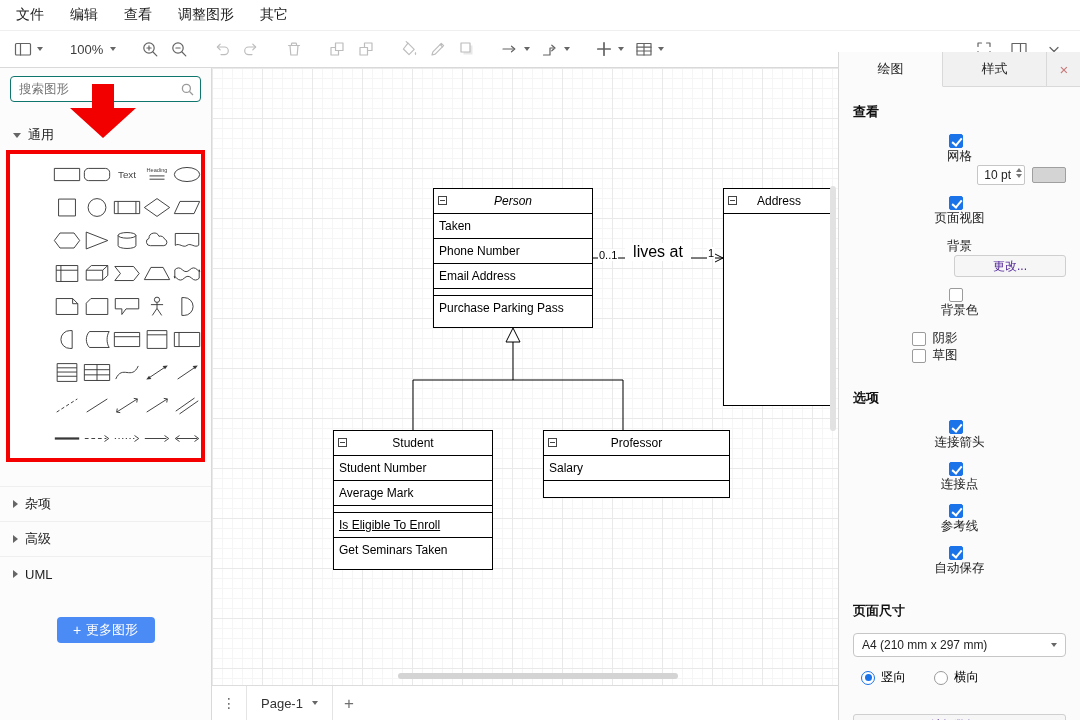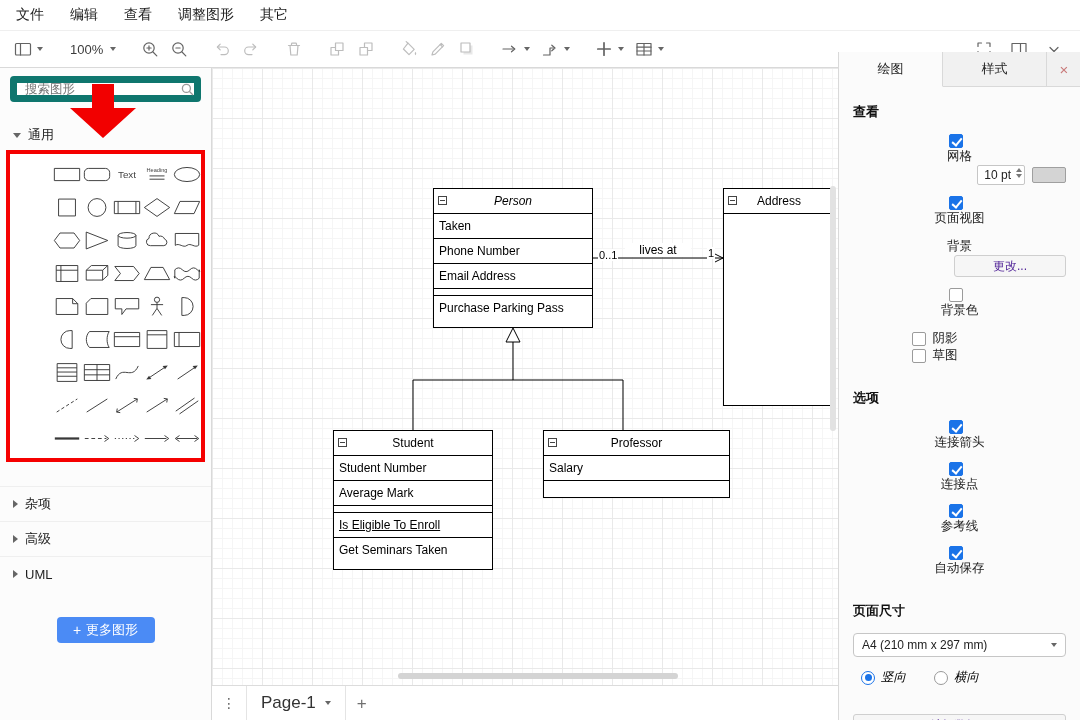--- a/index.html
+++ b/index.html
@@ -19,21 +19,21 @@
   .tbtn.dim{opacity:.42;}
   .zoom-text{font-size:13px;color:#3c3c3c;padding:0 2px;}
   .caret{width:0;height:0;border-left:3.5px solid transparent;border-right:3.5px solid transparent;
     border-top:4px solid #666;margin-left:2px;}
   .toolbar-right{margin-left:auto;display:flex;align-items:center;gap:6px;}
 
   
   .sidebar{position:absolute;left:0;top:68px;bottom:0;width:212px;background:#fcfcfc;
     border-right:1px solid #d9d9d9;}
   .search-wrap{position:relative;margin:8px 10px 0;}
-  .search-input{width:100%;height:26px;border:7px solid #0f766e;border-radius:4px;background:#fff;
+  .search-input{width:100%;height:26px;border:1px solid #0f766e;border-radius:4px;background:#fff;
     padding:0 34px 0 8px;font-size:12.5px;color:#333;font-family:inherit;outline:none;}
   .search-icon{position:absolute;right:7px;top:6px;}
   .general-header{margin-top:20px;height:26px;display:flex;align-items:center;gap:7px;
     padding:0 13px;font-size:13px;color:#1f1f1f;}
   .tri-down{width:0;height:0;border-left:4px solid transparent;border-right:4px solid transparent;
     border-top:5px solid #666;}
   .tri-right{width:0;height:0;border-top:4px solid transparent;border-bottom:4px solid transparent;
     border-left:5px solid #666;}
   .red-box{margin:2px 6px 0;border:4px solid #f50000;background:#fff;padding-left:40px;}
   .shape-grid{display:grid;grid-template-columns:repeat(5,1fr);padding:4px 2px;row-gap:1px;}
@@ -65,34 +65,34 @@
     white-space:nowrap;overflow:hidden;}
   .uml-title.italic{font-style:italic;}
   .collapse-marker{position:absolute;left:4px;top:7px;width:9px;height:9px;border:1px solid #444;
     display:flex;align-items:center;justify-content:center;background:#fff;}
   .collapse-marker::after{content:"";width:5px;height:1px;background:#444;}
   .uml-row{height:25px;line-height:25px;padding:0 3px 0 5px;border-bottom:1px solid #000;
     white-space:nowrap;overflow:hidden;}
   .uml-row.no-bb{border-bottom:none;}
   .uml-row.underline{text-decoration:underline;}
   .uml-divider{height:7px;border-bottom:1px solid #000;}
-  .edge-label{position:absolute;left:413px;top:175px;width:66px;text-align:center;font-size:12px;
+  .edge-label{position:absolute;left:413px;top:175px;width:66px;text-align:center;font-size:16px;
     background:#fff;padding:0 1px;}
   .edge-card{position:absolute;font-size:11px;background:#fff;padding:0 1px;}
   #card-source{left:386px;top:181px;}
   #card-target{left:495px;top:179px;}
   .h-thumb{position:absolute;left:186px;bottom:6px;width:280px;height:6px;background:#d4d4d4;border-radius:3px;}
   .v-thumb{position:absolute;right:2px;top:118px;width:6px;height:245px;background:#e2e2e2;border-radius:3px;}
 
   
   .footer{position:absolute;left:0;right:0;bottom:0;height:35px;background:#fff;
     border-top:1px solid #dcdcdc;display:flex;align-items:center;}
   .kebab{width:34px;text-align:center;color:#666;font-size:14px;}
   .page-tab{height:100%;display:flex;align-items:center;gap:7px;padding:0 14px;
-    border-left:1px solid #e4e4e4;border-right:1px solid #e4e4e4;font-size:17px;color:#333;background:#fff;}
+    border-left:1px solid #e4e4e4;border-right:1px solid #e4e4e4;font-size:13px;color:#333;background:#fff;}
   .add-page{margin-left:11px;color:#707070;font-size:17px;line-height:1;}
 
   
   .panel{position:absolute;right:0;top:52px;bottom:0;width:242px;background:#fbfbfb;
     border-left:1px solid #d9d9d9;}
   .panel-tabs{height:35px;display:flex;background:#f1f1f1;border-bottom:1px solid #d9d9d9;}
   .ptab{width:104px;display:flex;align-items:center;justify-content:center;font-size:13px;color:#1f1f1f;
     border-right:1px solid #d9d9d9;}
   .ptab.active{background:#fbfbfb;border-bottom:1px solid #fbfbfb;margin-bottom:-1px;}
   .ptab-close{margin-left:auto;width:32px;display:flex;align-items:center;justify-content:center;
@@ -116,21 +116,21 @@
   .sp-down{width:0;height:0;border-left:3.5px solid transparent;border-right:3.5px solid transparent;
     border-top:4.5px solid #777;}
   .swatch{width:34px;height:16px;background:#d4d4d4;border:1px solid #9f9f9f;border-radius:2px;margin-left:7px;}
   .btn{background:#f6f6f6;border:1px solid #cfcfcf;border-radius:3px;font-size:12px;color:#4c1d95;
     display:flex;align-items:center;justify-content:center;}
   .change-btn{margin-left:auto;width:112px;height:22px;}
   .gap-lg{height:14px;}
   .select{height:24px;border:1px solid #c6c6c6;border-radius:4px;background:#fff;display:flex;
     align-items:center;padding:0 8px;font-size:12px;color:#222;margin-bottom:12px;}
   .select .caret{margin-left:auto;}
-  .radio-row{display:flex;align-items:center;gap:28px;padding-left:8px;margin-bottom:28px;font-size:12.5px;font-style:italic;}
+  .radio-row{display:flex;align-items:center;gap:28px;padding-left:8px;margin-bottom:28px;font-size:12.5px;}
   .radio-opt{display:flex;align-items:center;}
   .radio{width:14px;height:14px;border:1px solid #999;border-radius:50%;background:#fff;margin-right:6px;position:relative;}
   .radio.selected{border-color:#1a73e8;}
   .radio.selected::after{content:"";position:absolute;left:2.5px;top:2.5px;right:2.5px;bottom:2.5px;
     background:#1a73e8;border-radius:50%;}
   .panel-btn{width:100%;height:22px;margin-bottom:6px;}
 </style>
 </head>
 <body>
 

